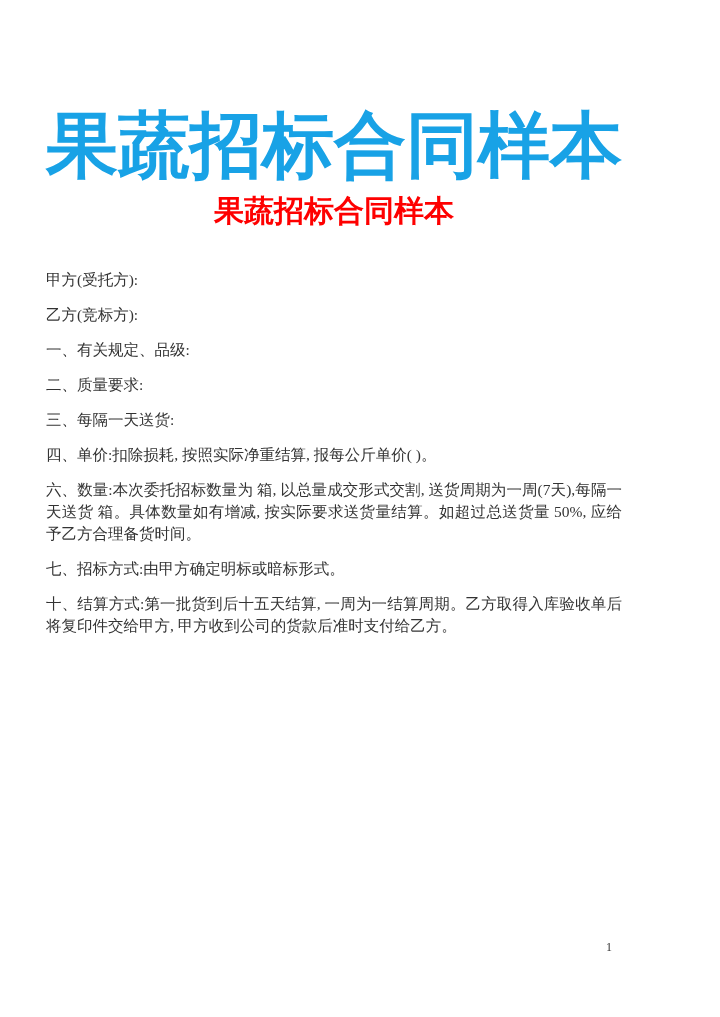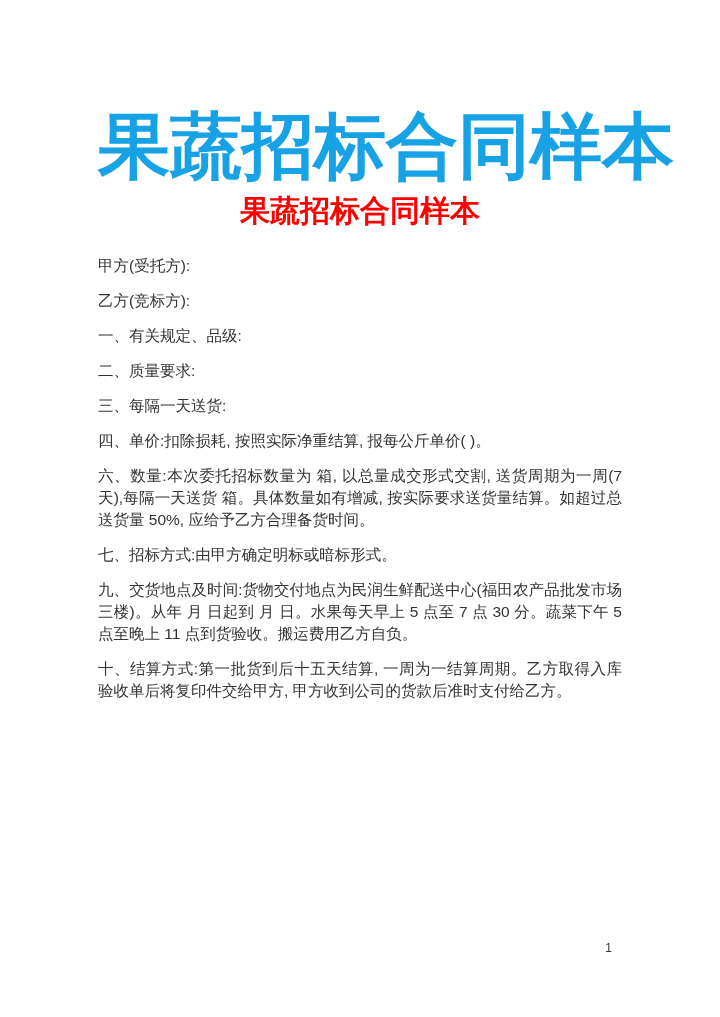--- a/index.html
+++ b/index.html
@@ -6,22 +6,22 @@
     margin: 0;
     padding: 0;
     background: #ffffff;
   }
   .page {
     position: relative;
     width: 720px;
     height: 1013px;
     background: #ffffff;
     box-sizing: border-box;
-    padding: 110px 98px 0 98px;
-    font-family: Liberation Sans, sans-serif;
+    padding: 110px 98px 0 46px;
+    font-family: Liberation Serif, serif;
     overflow: hidden;
   }
   .main-title {
     margin: 0;
     text-align: center;
     font-size: 72px;
     font-weight: bold;
     line-height: 1.0;
     letter-spacing: 0px;
     white-space: nowrap;
@@ -29,21 +29,21 @@
   }
   .subtitle {
     margin: 12px 0 0 0;
     text-align: center;
     font-size: 30px;
     font-weight: bold;
     line-height: 1.1;
     color: #fe0000;
   }
   .content {
-    margin-top: 28px;
+    margin-top: 42px;
     font-size: 15.5px;
     line-height: 22px;
     color: #333333;
     text-align: justify;
   }
   .content p {
     margin: 0 0 13px 0;
   }
   .page-number {
     position: absolute;
@@ -62,18 +62,17 @@
 
   <div class="content" style="color: rgb(51, 51, 51);">
     <p>甲方(受托方):</p>
     <p>乙方(竞标方):</p>
     <p>一、有关规定、品级:</p>
     <p>二、质量要求:</p>
     <p>三、每隔一天送货:</p>
     <p>四、单价:扣除损耗, 按照实际净重结算, 报每公斤单价( )。</p>
     <p>六、数量:本次委托招标数量为 箱, 以总量成交形式交割, 送货周期为一周(7天),每隔一天送货 箱。具体数量如有增减, 按实际要求送货量结算。如超过总送货量 50%, 应给予乙方合理备货时间。</p>
     <p>七、招标方式:由甲方确定明标或暗标形式。</p>
-    <p>九、交货地点及时间:货物交付地点为民润生鲜配送中心(福田农产品批发市场三楼)。从年 月 日起到 月 日。水果每天早上 5 点至 7 点 30 分。蔬菜下午 5 点至晚上 11 点到货验收。搬运费用乙方自负。</p>
     <p>十、结算方式:第一批货到后十五天结算, 一周为一结算周期。乙方取得入库验收单后将复印件交给甲方, 甲方收到公司的货款后准时支付给乙方。</p>
   </div>
 
   <div class="page-number">1</div>
 </div>
 
 </body></html>

